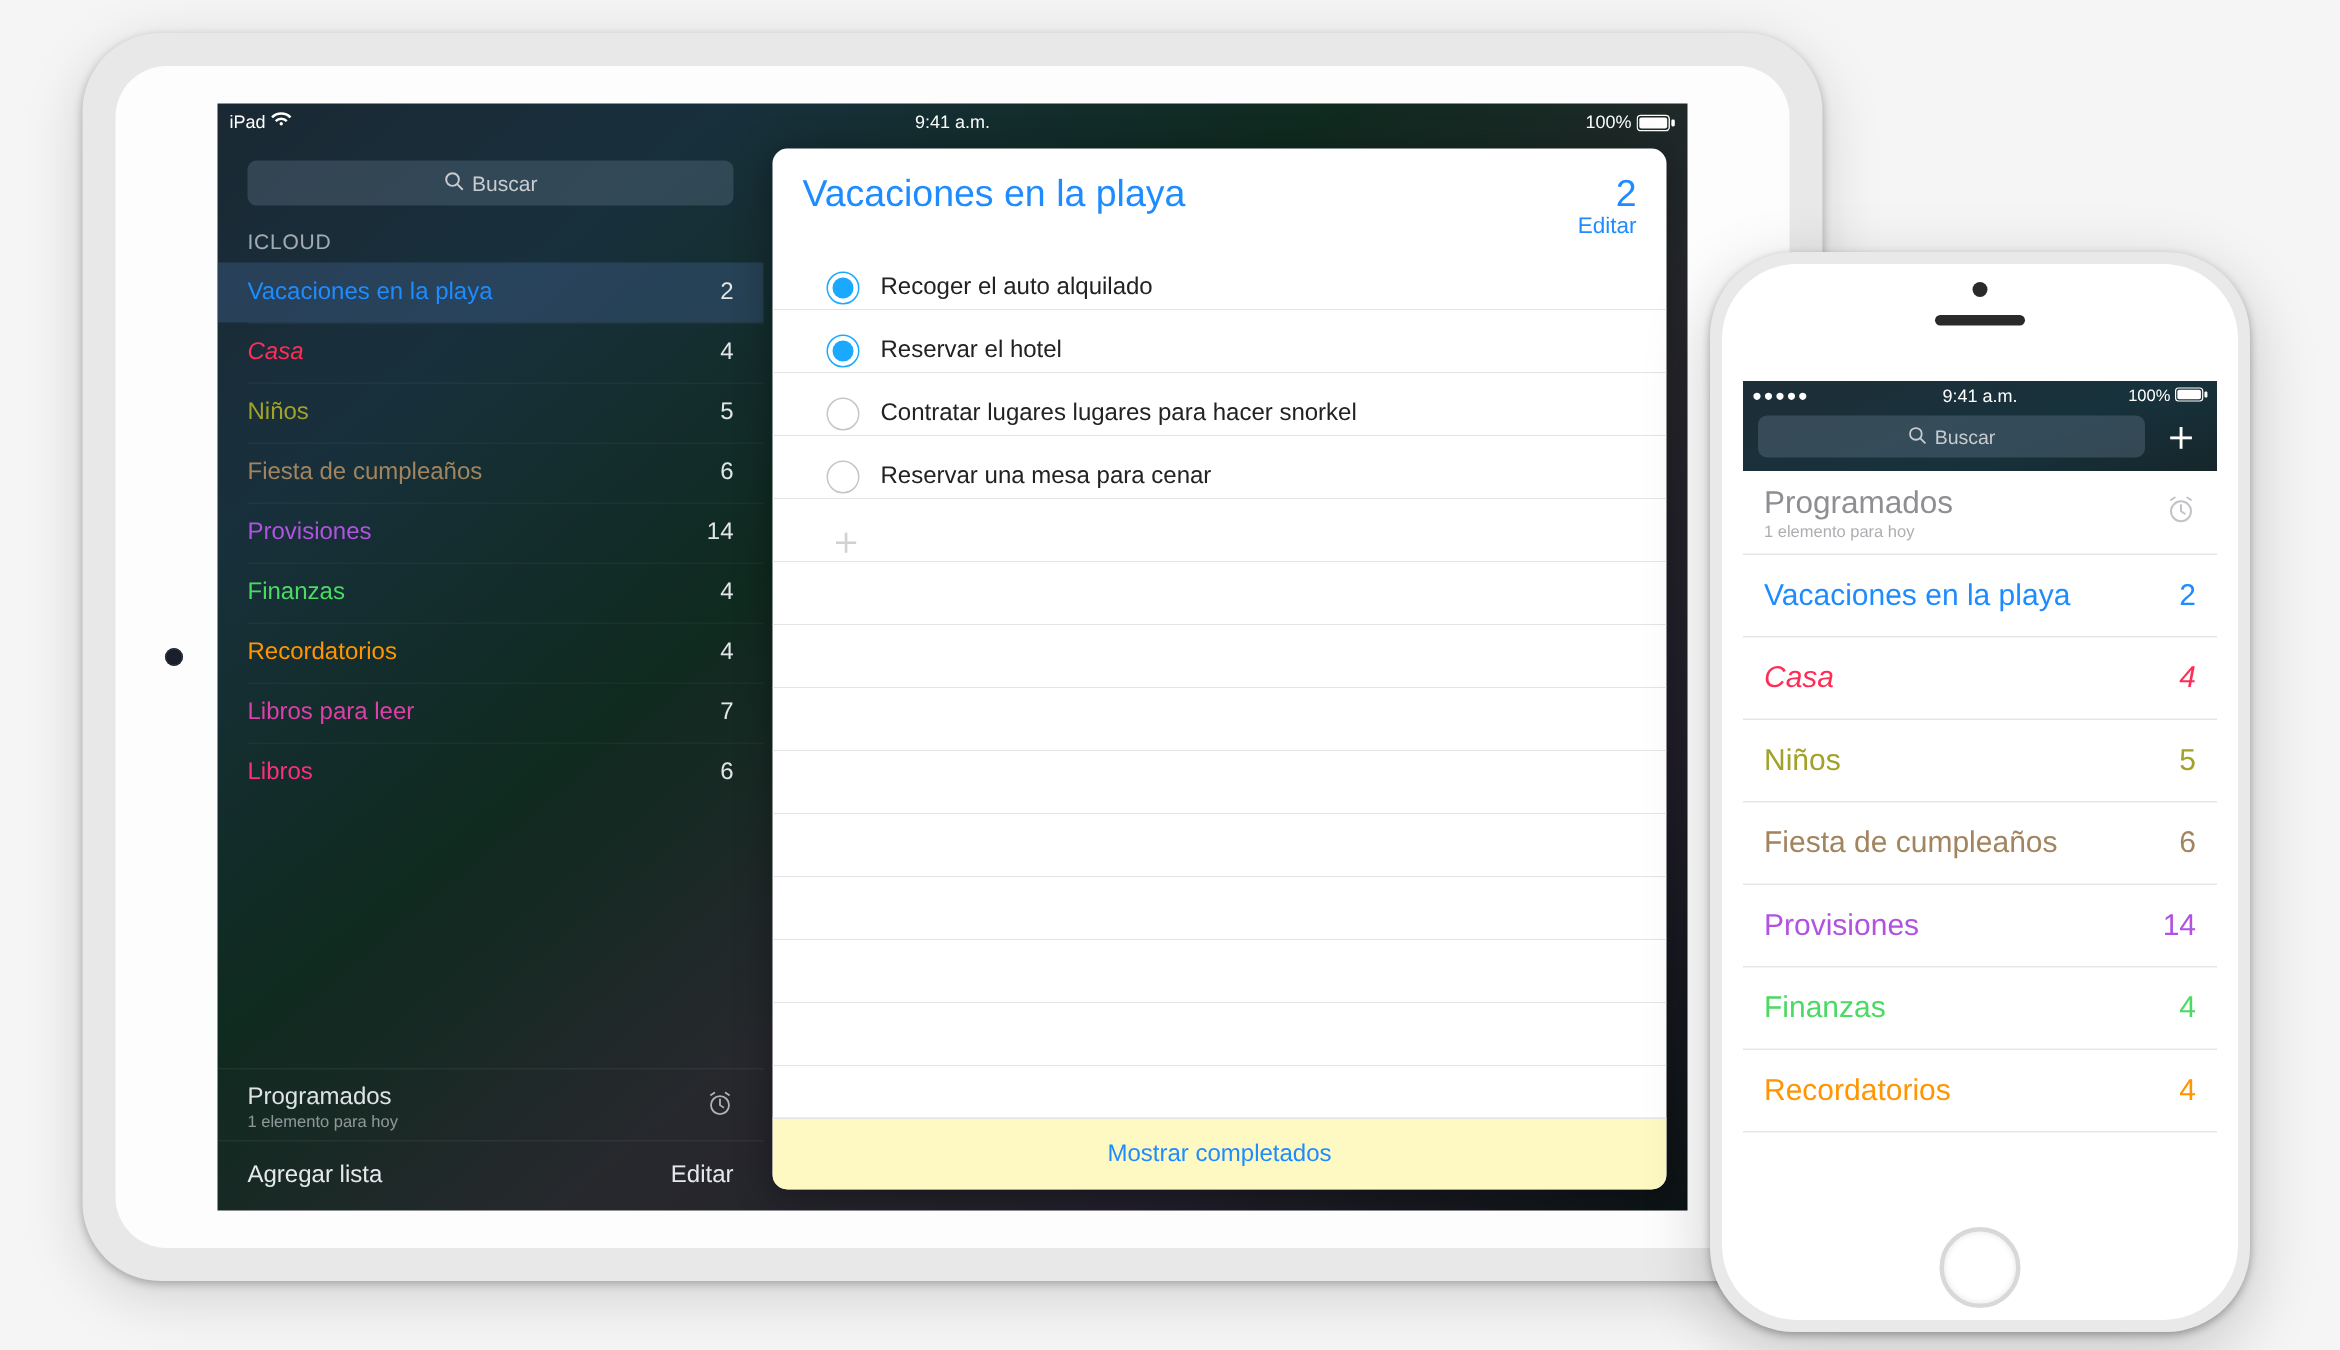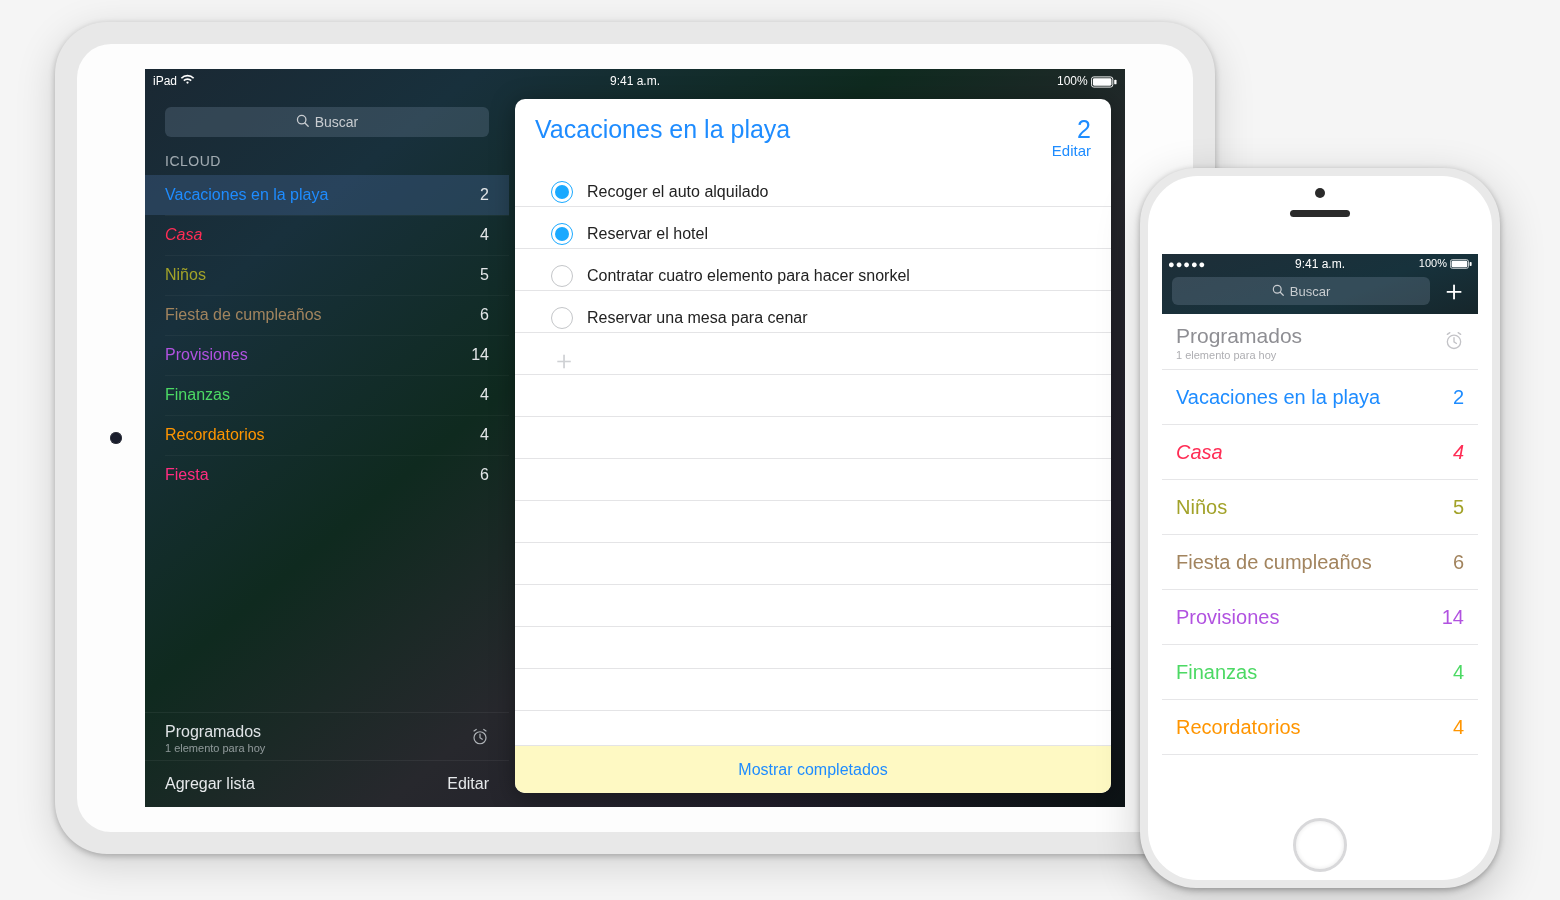--- a/index.html
+++ b/index.html
@@ -187,21 +187,25 @@
             </div>
             <div class="lrow">
               <span class="label c-green">Finanzas</span>
               <span class="count">4</span>
             </div>
             <div class="lrow">
               <span class="label c-orange">Recordatorios</span>
               <span class="count">4</span>
             </div>
             <div class="lrow">
-              <span class="label c-pink">Fiesta</span>
+              <span class="label c-magenta">Libros para leer</span>
+              <span class="count">7</span>
+            </div>
+            <div class="lrow">
+              <span class="label c-pink">Libros</span>
               <span class="count">6</span>
             </div>
           </div>
         <div class="sidebar-spacer"></div>
         <div class="programados">
           <div class="txt">
             <div class="t1">Programados</div>
             <div class="t2">1 elemento para hoy</div>
           </div>
           <span class="svg alarm-icon">
@@ -233,21 +237,21 @@
               <div class="rem-row">
                 <span class="rem-circle done"></span>
                 <span>Recoger el auto alquilado</span>
               </div>
               <div class="rem-row">
                 <span class="rem-circle done"></span>
                 <span>Reservar el hotel</span>
               </div>
               <div class="rem-row">
                 <span class="rem-circle"></span>
-                <span>Contratar cuatro elemento para hacer snorkel</span>
+                <span>Contratar lugares lugares para hacer snorkel</span>
               </div>
               <div class="rem-row">
                 <span class="rem-circle"></span>
                 <span>Reservar una mesa para cenar</span>
               </div>
               <div class="rem-row">
                 <span class="rem-add">＋</span>
               </div>
             </div>
           <div class="detail-footer">Mostrar completados</div>

